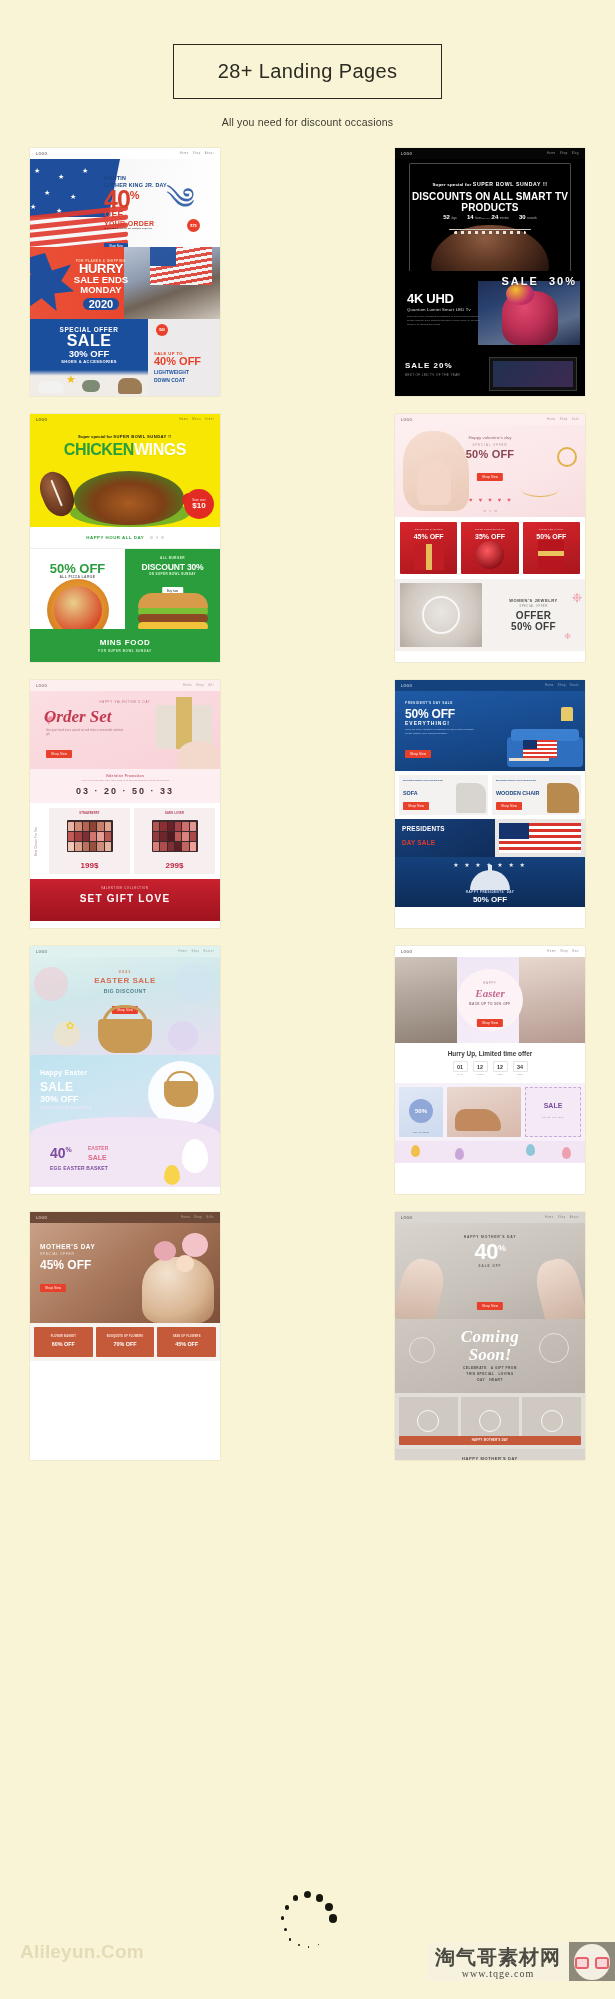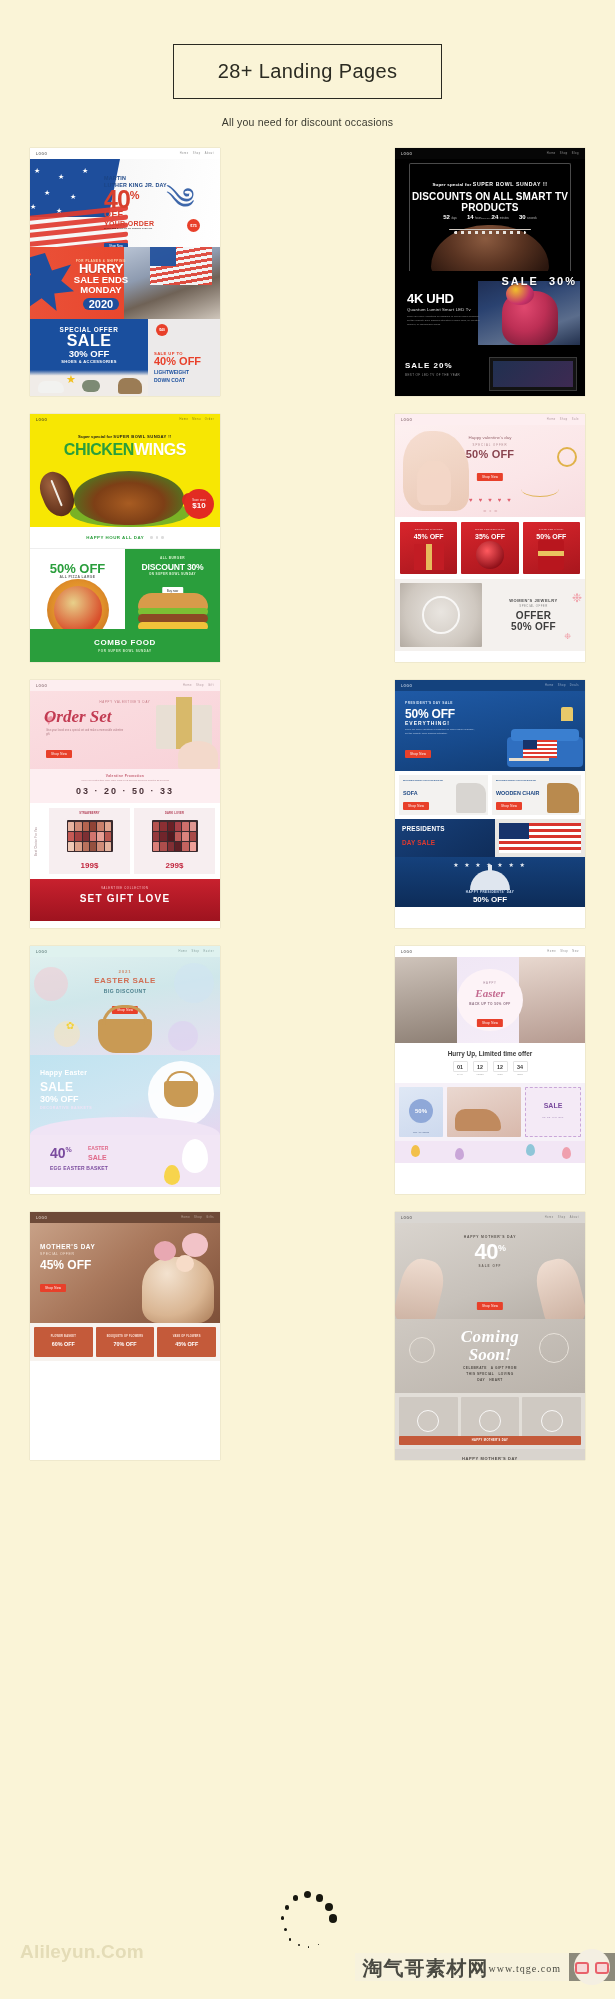--- a/index.html
+++ b/index.html
@@ -438,21 +438,21 @@
 
   .c10d { height:18px; background:#d9d4ce; position:relative;}
   .c10d .t { position:absolute; inset:0; display:flex; align-items:center; justify-content:center; font-size:4px; font-weight:700; color:#4f4a45; letter-spacing:.6px;}
 
   
   .footer { position:absolute; left:0; right:0; bottom:0; height:130px; }
   .spinner { position:absolute; left:50%; top:22px; transform:translateX(-50%); width:64px; height:64px;}
   .spinner i { position:absolute; border-radius:50%; background:#17170f; display:block;}
   .wm-left { position:absolute; left:20px; bottom:36px; font-size:19px; color:#e4dcb7; font-weight:600; letter-spacing:.2px;}
   .wm-right { position:absolute; right:0; bottom:18px; display:flex; align-items:stretch; }
-  .wm-right .cn { background:#f7f2dd; padding:4px 8px 2px; display:flex; flex-direction:row; align-items:center; justify-content:center;}
+  .wm-right .cn { background:#f7f2dd; padding:4px 8px 2px; display:flex; flex-direction:column; align-items:center; justify-content:center;}
   .wm-right .cn .big { font-size:20px; font-weight:800; color:#4a4a42; letter-spacing:1px; line-height:1.1;}
   .wm-right .cn .url { font-size:10px; color:#4a4a42; font-family:"Liberation Serif", serif; letter-spacing:1px;}
   .wm-right .face { width:46px; background:#8d8a7b; position:relative;}
   .wm-right .face .head { position:absolute; left:50%; top:50%; transform:translate(-50%,-50%); width:36px; height:36px; border-radius:50%; background:#f4efe2;}
   .wm-right .face .gl { position:absolute; left:50%; top:54%; transform:translate(-50%,-50%); width:34px; height:12px; }
   .wm-right .face .gl i { position:absolute; top:0; width:14px; height:12px; border:2px solid #e8626b; border-radius:3px; background:#f7d8d8; display:block;}
 </style>
 </head>
 <body>
 
@@ -639,21 +639,21 @@
           <div class="bn"><span class="btn-white">Buy now</span></div>
           <div class="burger">
               <i class="b1"></i>
               <i class="b2"></i>
               <i class="b3"></i>
               <i class="b4"></i>
             </div>
         </div>
       </div>
       <div class="c3d">
-        <div class="t">COMBO FOOD</div>
+        <div class="t">MINS FOOD</div>
         <div class="s">FOR SUPER BOWL SUNDAY</div>
       </div>
     </div>
 
     <div class="card">
       <div class="navbar pink">
         <span class="brand">LOGO</span>
         <span class="menu">
           <span>Home</span>
           <span>Shop</span>

